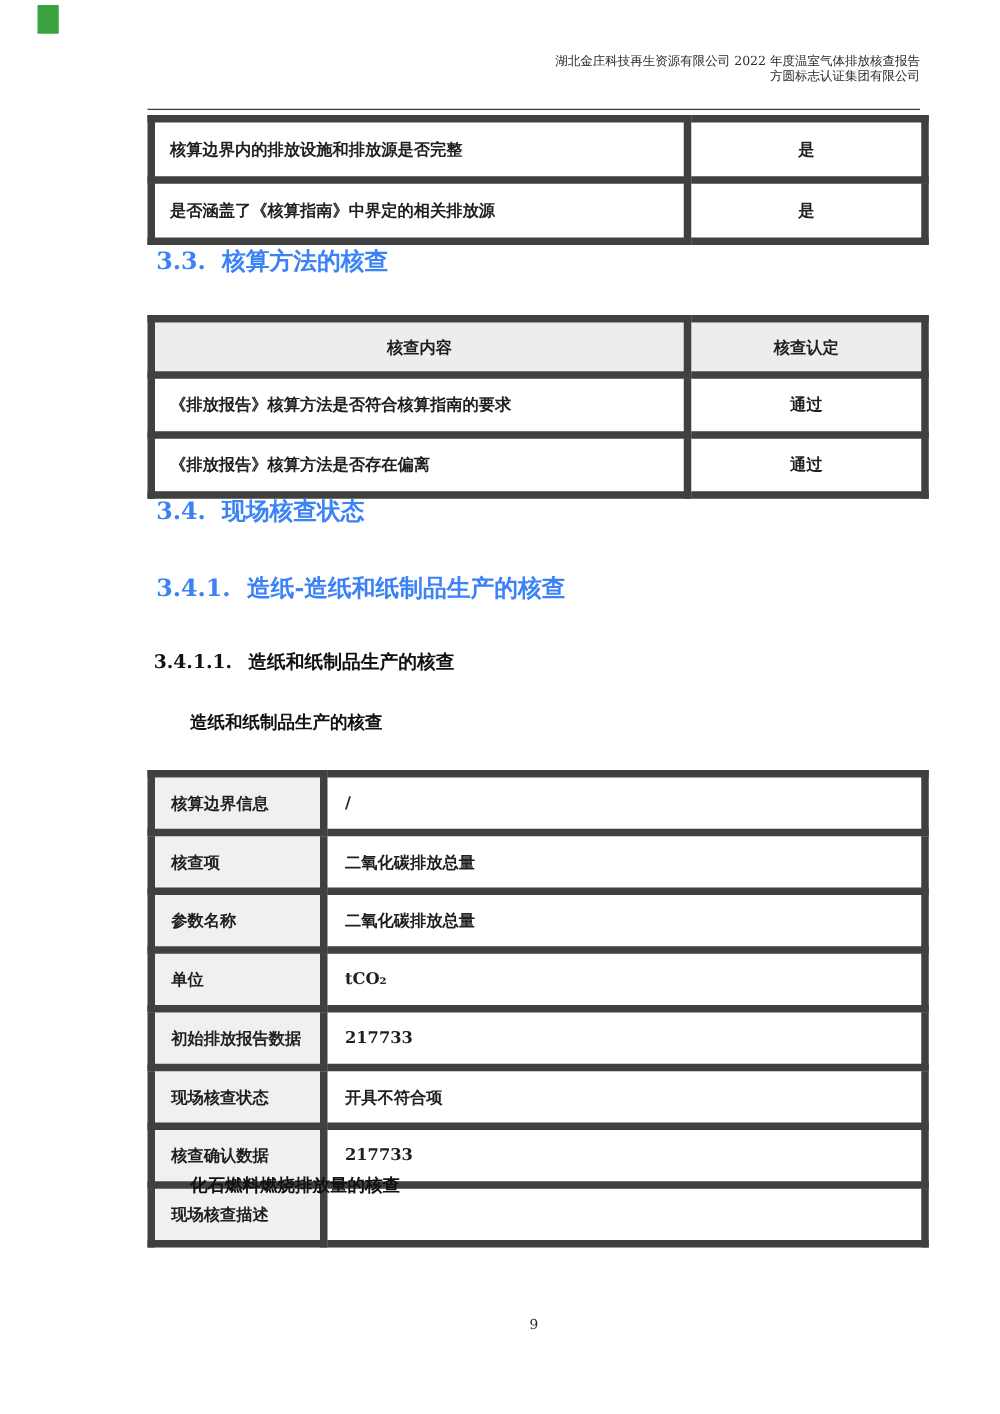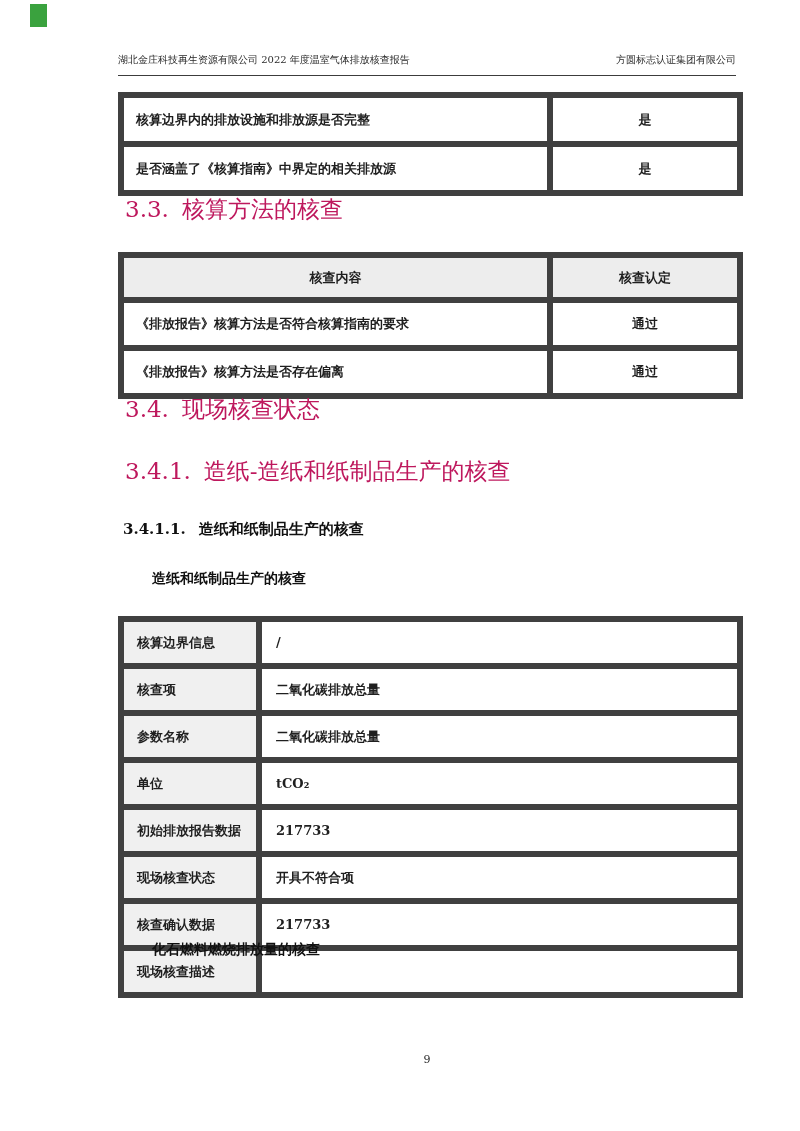--- a/index.html
+++ b/index.html
@@ -20,30 +20,31 @@
     position: absolute;
     left: 30px;
     top: 4px;
     width: 17px;
     height: 23px;
     background: #3aa23e;
   }
   .header {
     position: absolute;
     left: 118px;
-    top: 54px;
+    top: 44px;
     width: 618px;
     display: flex;
     justify-content: space-between;
     align-items: flex-end;
     font-size: 10px;
     line-height: 12px;
-    padding-bottom: 9px;
+    padding-bottom: 19px;
     border-bottom: 1px solid #3c3c3c;
     color: #2a2a2a;
+    flex-direction: column;
   }
   table.tbl {
     position: absolute;
     left: 118px;
     border-collapse: collapse;
     table-layout: fixed;
     width: 619px;
     font-size: 13px;
     color: #1f1f1f;
   }
@@ -70,24 +71,24 @@
     background: #f0f0f0;
     font-weight: bold;
     padding-left: 13px;
     text-align: left;
   }
   td.c-value { padding-left: 14px; text-align: left; }
   .h2 {
     position: absolute;
     left: 125px;
     margin: 0;
-    font-size: 23px;
+    font-size: 19px;
     line-height: 24px;
-    font-weight: normal;
-    color: #be185d;
+    font-weight: bold;
+    color: #3b82f6;
     white-space: nowrap;
   }
   .h3 {
     position: absolute;
     left: 123px;
     margin: 0;
     font-size: 15px;
     line-height: 20px;
     font-weight: bold;
     color: #111111;

